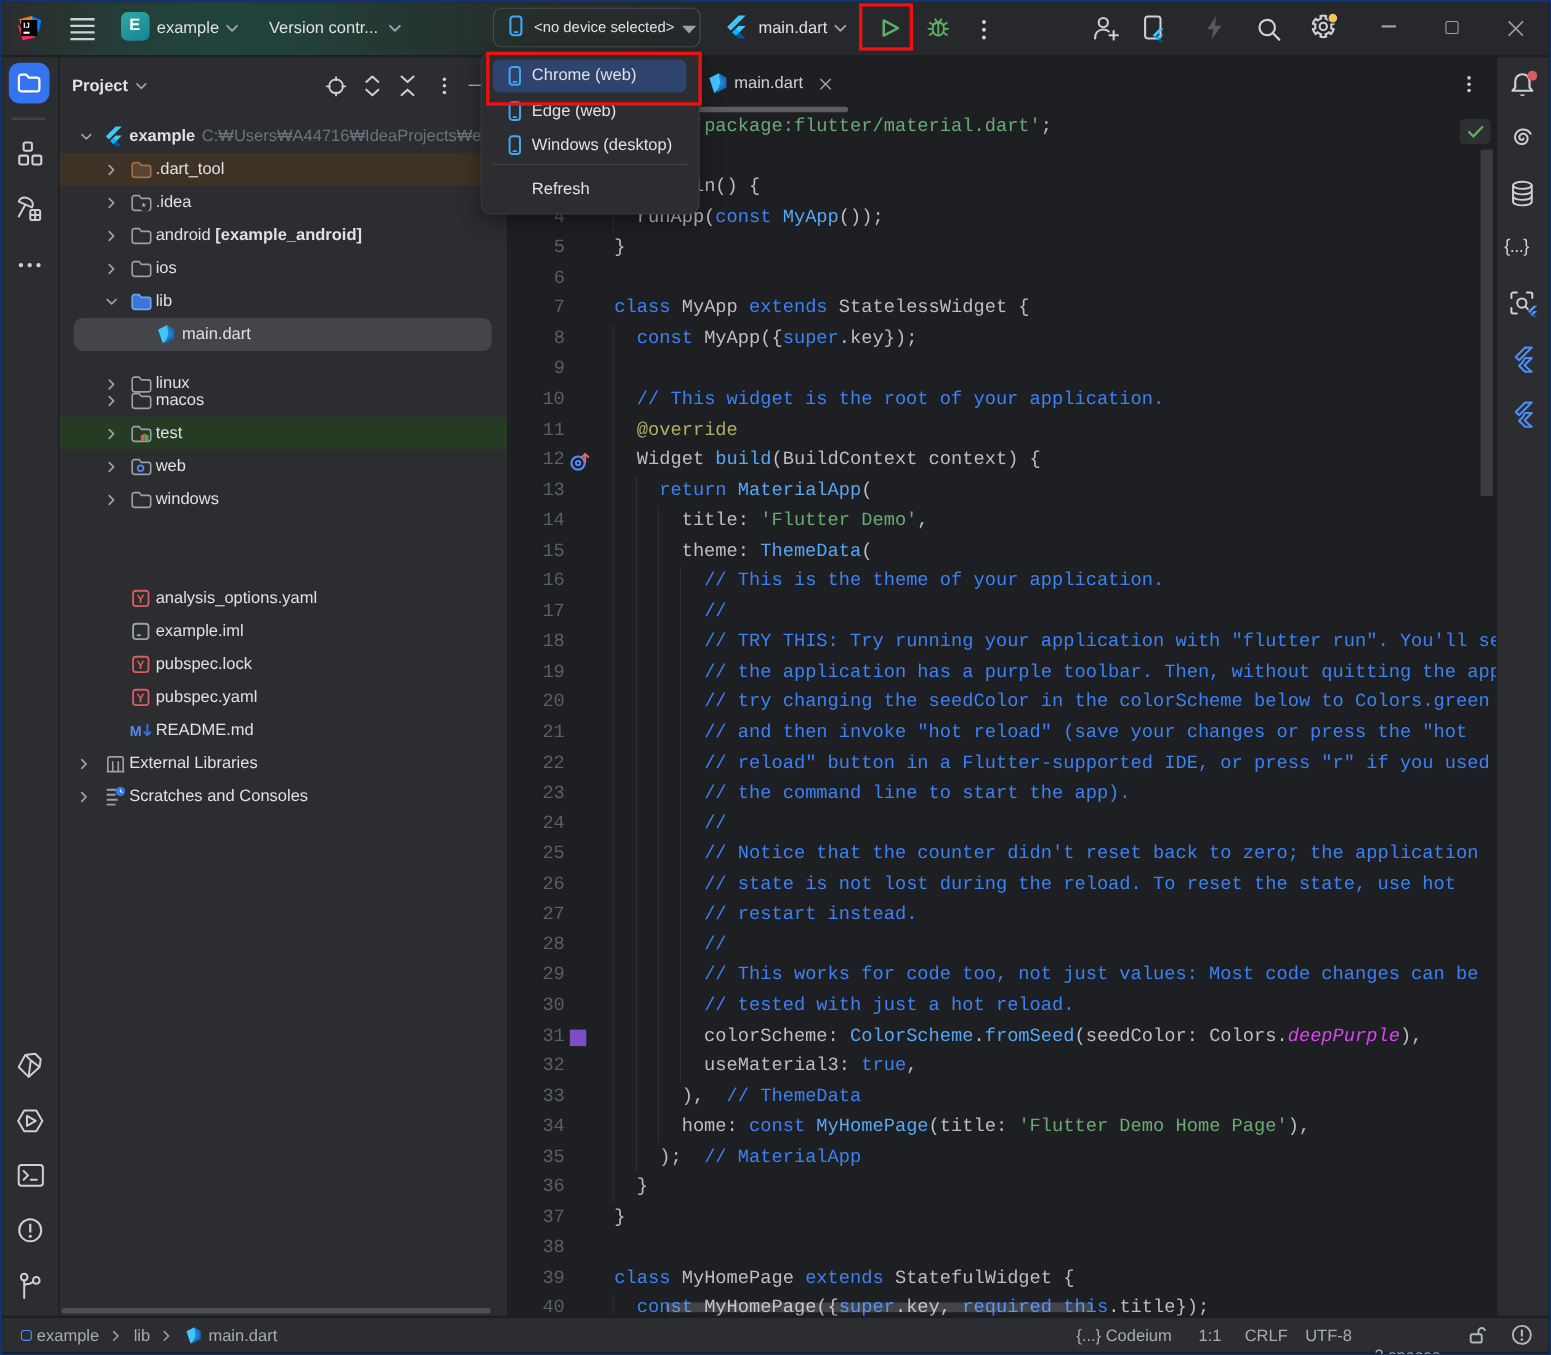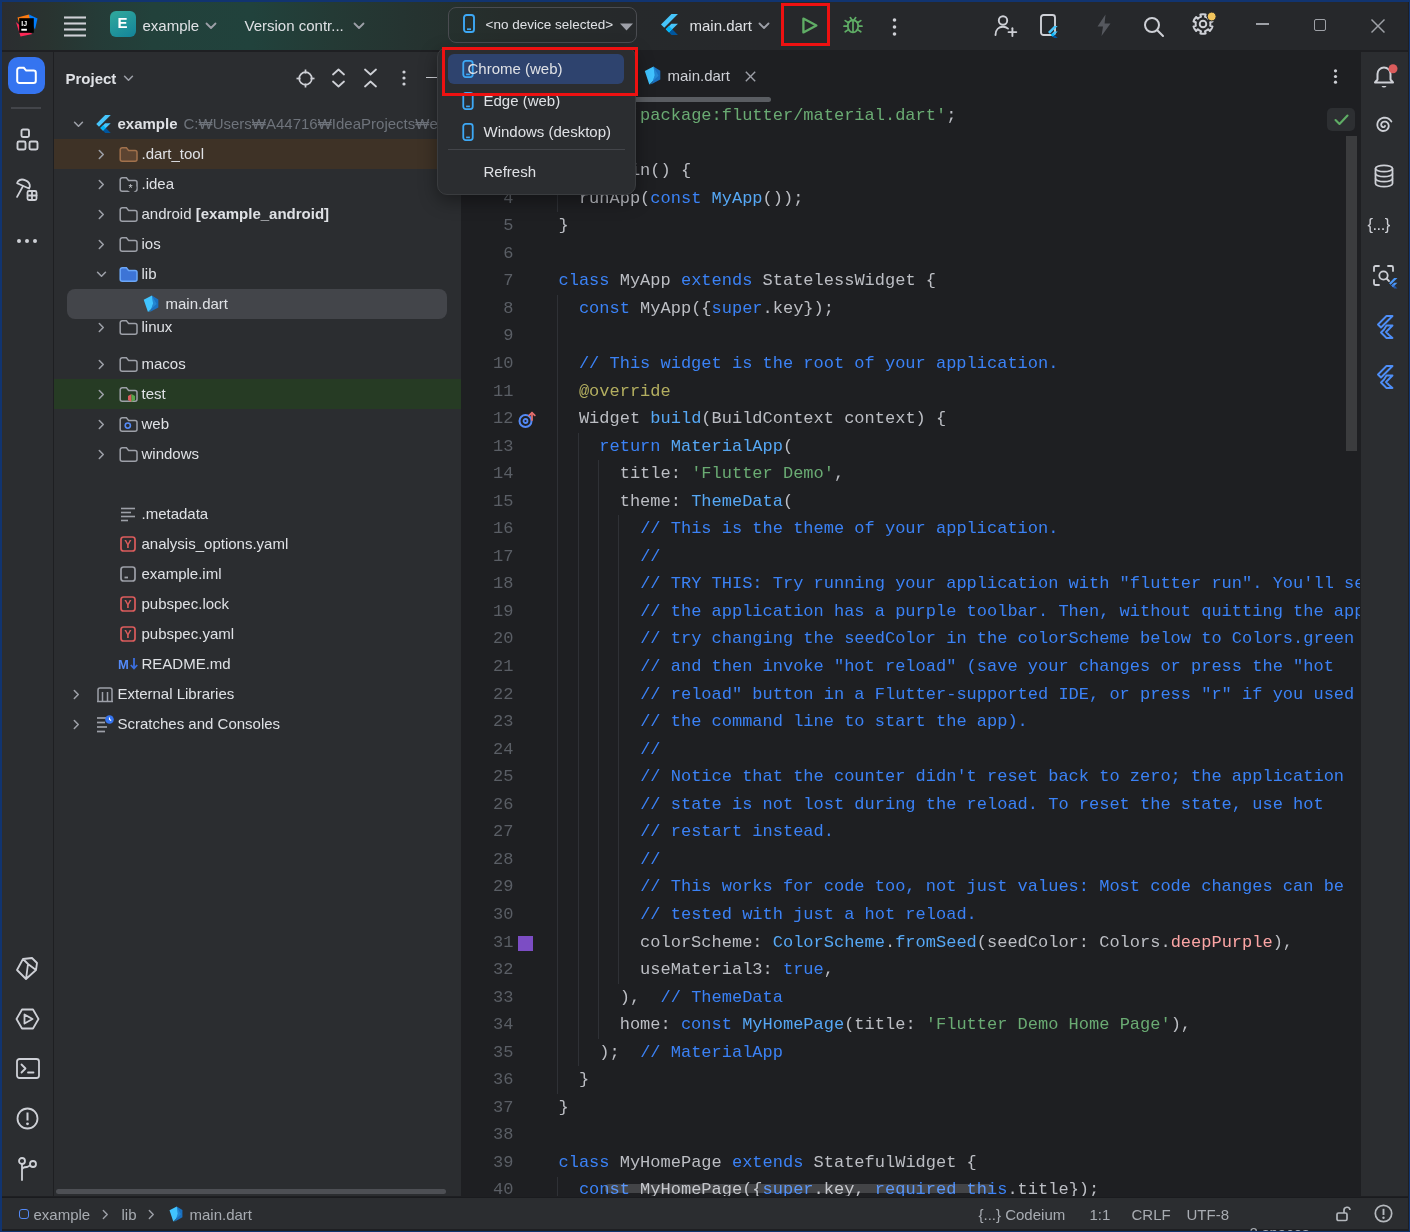--- a/index.html
+++ b/index.html
@@ -21,21 +21,21 @@
   .row{position:absolute;left:0;width:100%;height:30px;}
   .ic{position:absolute;}
   svg{display:block;overflow:visible;}
   .chev{stroke:#9da0a8;stroke-width:1.8;fill:none;stroke-linecap:round;stroke-linejoin:round;}
   
   #code{position:absolute;left:98px;top:50.6px;width:801px;overflow:hidden;}
   #code pre{margin:0;font-family:"Liberation Mono",monospace;font-size:17px;line-height:27.55px;color:#bcbec4;}
   #gutter{position:absolute;left:0;top:50.6px;width:53px;text-align:right;}
   #gpre{margin:0;font-family:"Liberation Mono",monospace;font-size:17px;line-height:27.55px;color:#5a5e65;}
   .k{color:#3b82f6;} .s{color:#6aab73;} .c{color:#3b82f6;} .f{color:#56a8f5;}
-  .an{color:#b3ae60;} .pu{color:#fca5a5;}
+  .an{color:#b3ae60;} .pu{color:#d946ef;font-style:italic;}
   .stxt{color:#a8acb2;font-size:15px;white-space:nowrap;top:8px;}
 </style>
 </head>
 <body>
 <div id="win">
     <div id="inner">
   <div class="abs" id="titlebar">
 
     <svg class="ic" style="left:13px;top:12px;" width="23" height="23" viewBox="0 0 23 23">
       <polygon points="2.5,3.5 14,0.5 16.5,6 4,8.5" fill="#f97a12"></polygon>
@@ -326,21 +326,21 @@
     </div>
     <div class="row" style="top:237px;">
       <div class="abs" style="left:13px;top:0;width:380px;height:30px;border-radius:8px;background:#43454a;"></div>
       <svg class="ic" style="left:88px;top:6px;" width="17" height="18" viewBox="0 0 18 19">
         <polygon points="1.8,5 10.5,0.5 15.5,9.5 6.3,18" fill="#41c4ff"></polygon>
         <polygon points="10.5,0.5 17.3,4.7 17.3,13.3 8.8,17.7 11.8,9.1" fill="#1a70c0"></polygon>
         <polygon points="10.5,0.5 11.8,9.1 8.8,17.7 6.3,18 15.5,9.5" fill="#2e9ae0" opacity="0.55"></polygon>
       </svg>
       <div class="abs txt" style="left:112px;top:6.5px;">main.dart</div>
     </div>
-    <div class="row" style="top:260px;text-decoration:underline;">
+    <div class="row" style="top:282px;text-decoration:underline;">
       <svg class="ic" style="left:44px;top:10px;" width="7" height="11" viewBox="0 0 8 12">
             <path class="chev" d="M1.5,1.5 L6,6 L1.5,10.5"></path>
           </svg>
       <svg class="ic" style="left:65px;top:6px;" width="18" height="18" viewBox="0 0 18 18">
             <path d="M1.2,4.8 a2,2 0 0 1 2,-2 h4.2 l2.2,2.6 h6.4 a2,2 0 0 1 2,2 v6.8 a2,2 0 0 1 -2,2 h-12.8 a2,2 0 0 1 -2,-2 z" fill="none" stroke="#9da0a8" stroke-width="1.5"></path>
           </svg>
       <div class="abs txt" style="left:88px;top:6.5px;">linux</div>
     </div>
     <div class="row" style="top:297px;">
       <svg class="ic" style="left:44px;top:10px;" width="7" height="11" viewBox="0 0 8 12">
@@ -373,31 +373,20 @@
       <div class="abs txt" style="left:88px;top:6.5px;">web</div>
     </div>
     <div class="row" style="top:387px;">
       <svg class="ic" style="left:44px;top:10px;" width="7" height="11" viewBox="0 0 8 12">
             <path class="chev" d="M1.5,1.5 L6,6 L1.5,10.5"></path>
           </svg>
       <svg class="ic" style="left:65px;top:6px;" width="18" height="18" viewBox="0 0 18 18">
             <path d="M1.2,4.8 a2,2 0 0 1 2,-2 h4.2 l2.2,2.6 h6.4 a2,2 0 0 1 2,2 v6.8 a2,2 0 0 1 -2,2 h-12.8 a2,2 0 0 1 -2,-2 z" fill="none" stroke="#9da0a8" stroke-width="1.5"></path>
           </svg>
       <div class="abs txt" style="left:88px;top:6.5px;">windows</div>
-    </div>
-    <div class="row" style="top:447px;">
-      <svg class="ic" style="left:65px;top:6px;" width="18" height="18" viewBox="0 0 18 18">
-            <g stroke="#9da0a8" stroke-width="1.6">
-              <line x1="2" y1="3.5" x2="16" y2="3.5"></line>
-              <line x1="2" y1="7.5" x2="12" y2="7.5"></line>
-              <line x1="2" y1="11.5" x2="16" y2="11.5"></line>
-              <line x1="2" y1="15.5" x2="9" y2="15.5"></line>
-            </g>
-          </svg>
-      <div class="abs txt" style="left:88px;top:6.5px;">.metadata</div>
     </div>
     <div class="row" style="top:477px;">
       <svg class="ic" style="left:66px;top:7px;" width="16" height="16" viewBox="0 0 16 16">
             <rect x="1" y="1" width="14" height="14" rx="2.6" fill="none" stroke="#db5c5c" stroke-width="1.7"></rect>
             <text x="4.2" y="12.2" font-size="11" font-weight="bold" fill="#db5c5c" font-family="Liberation Sans">Y</text>
           </svg>
       <div class="abs txt" style="left:88px;top:6.5px;">analysis_options.yaml</div>
     </div>
     <div class="row" style="top:507px;">
       <svg class="ic" style="left:66px;top:7px;" width="16" height="16" viewBox="0 0 16 16">
@@ -683,21 +672,21 @@
     </svg>
   </div>
   <div class="abs" id="overlays">
 
     <div class="abs" style="left:435px;top:45px;width:197px;height:146px;background:#2b2d30;border:1px solid #3a3c3f;border-radius:10px;box-shadow:0 6px 18px rgba(0,0,0,0.38);"></div>
     <div class="abs" style="left:446px;top:52px;width:176px;height:30px;border-radius:6px;background:#2e436e;"></div>
     <svg class="ic" style="left:460px;top:58.5px;" width="12" height="18" viewBox="0 0 12 19">
           <rect x="1" y="1" width="10" height="17" rx="2.6" fill="none" stroke="#3da8f5" stroke-width="1.9"></rect>
           <line x1="4" y1="15.2" x2="8" y2="15.2" stroke="#3da8f5" stroke-width="1.7"></line>
         </svg>
-    <div class="abs txt" style="left:466px;top:58.5px;">Chrome (web)</div>
+    <div class="abs txt" style="left:482px;top:58.5px;">Chrome (web)</div>
     <svg class="ic" style="left:460px;top:90.5px;" width="12" height="18" viewBox="0 0 12 19">
           <rect x="1" y="1" width="10" height="17" rx="2.6" fill="none" stroke="#3da8f5" stroke-width="1.9"></rect>
           <line x1="4" y1="15.2" x2="8" y2="15.2" stroke="#3da8f5" stroke-width="1.7"></line>
         </svg>
     <div class="abs txt" style="left:482px;top:90.5px;">Edge (web)</div>
     <svg class="ic" style="left:460px;top:121.5px;" width="12" height="18" viewBox="0 0 12 19">
           <rect x="1" y="1" width="10" height="17" rx="2.6" fill="none" stroke="#3da8f5" stroke-width="1.9"></rect>
           <line x1="4" y1="15.2" x2="8" y2="15.2" stroke="#3da8f5" stroke-width="1.7"></line>
         </svg>
     <div class="abs txt" style="left:482px;top:121.5px;">Windows (desktop)</div>

